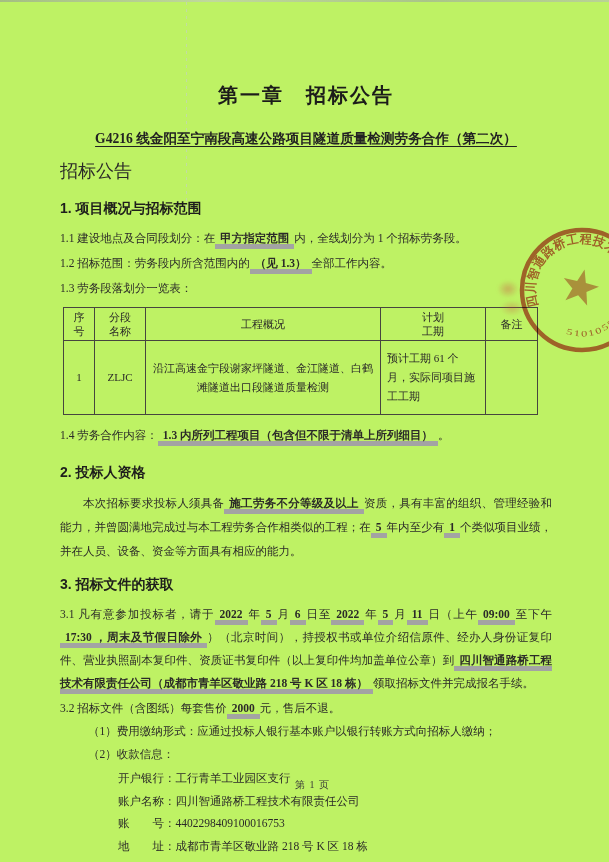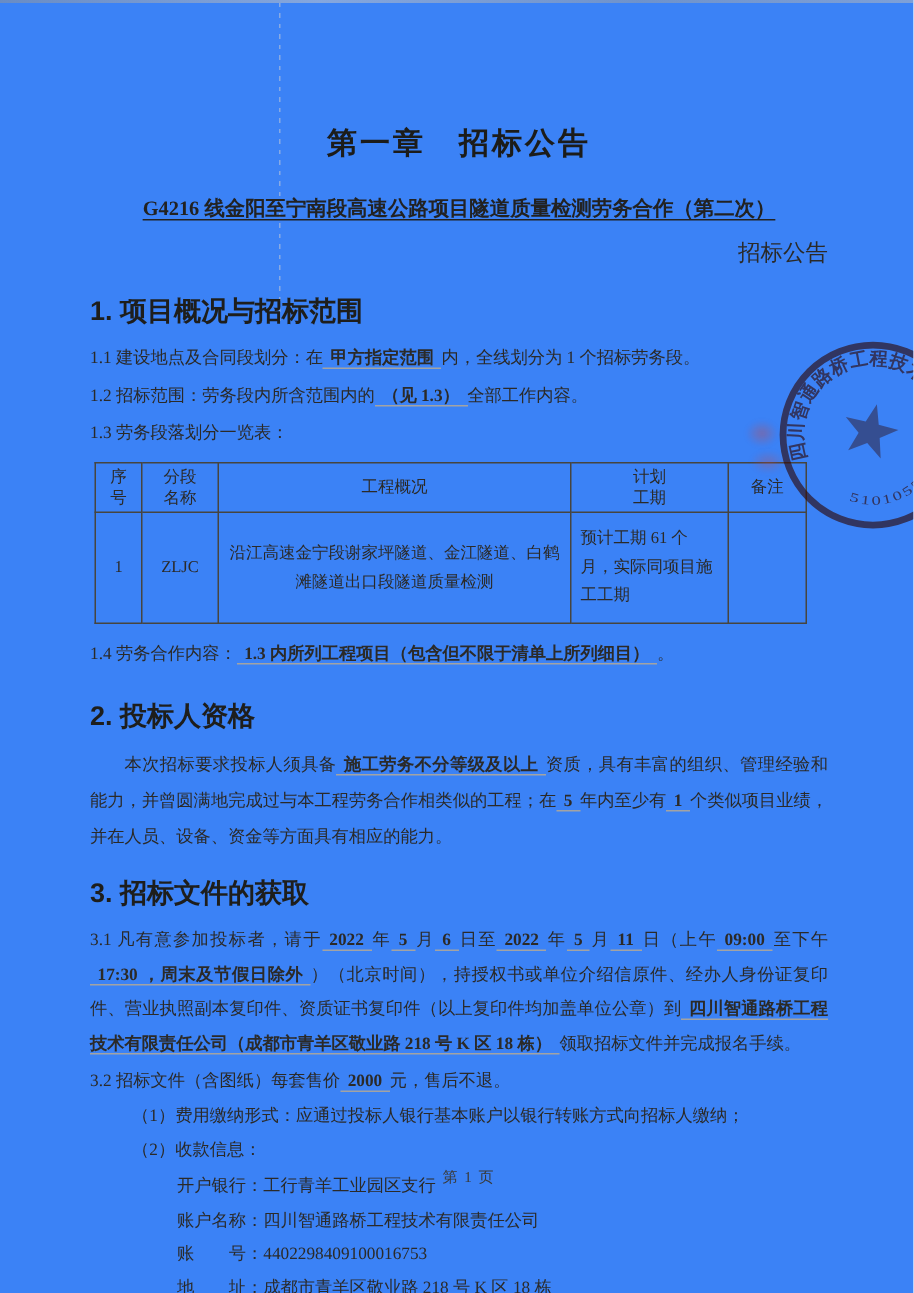--- a/index.html
+++ b/index.html
@@ -1,37 +1,37 @@
 <!DOCTYPE html>
 <html><head>
 <meta charset="utf-8">
 <style>
   html,body{margin:0;padding:0;background:#ffffff;}
   .page{
-    position:relative;width:609px;height:862px;background:#3b82f6;overflow:hidden;
+    position:relative;width:609px;height:862px;background:#bef264;overflow:hidden;
     font-family:"Liberation Serif","DejaVu Serif",serif;color:#2b2a28;
   }
   .scan-top{position:absolute;top:0;left:0;width:609px;height:2px;
     background:linear-gradient(90deg,#8f949b,#c2c5ca 35%,#9aa0a7 70%,#b5b9be);opacity:.55;}
   .fold-line{position:absolute;left:186px;top:2px;width:1px;height:212px;
     background:repeating-linear-gradient(180deg,#c7cbd6 0 3px,transparent 3px 7px);opacity:.55;}
   .content{position:absolute;left:60px;top:0;width:492px;}
   .chapter{margin:82px 0 0 0;text-align:center;font-size:20px;font-weight:bold;
     letter-spacing:2px;color:#1c1c1a;font-family:"Liberation Sans","DejaVu Sans",sans-serif;}
   .subtitle{margin-top:21px;text-align:center;font-size:13.6px;font-weight:bold;
     text-decoration:underline;text-underline-offset:3px;color:#222;}
-  .subtitle2{margin-top:11px;text-align:right;font-size:15px;color:#2b2a28;}
-  .sec-heading{margin-top:17px;font-size:18px;font-weight:bold;color:#1e1e1c;
+  .subtitle2{margin-top:11px;text-align:left;font-size:18px;color:#2b2a28;}
+  .sec-heading{margin-top:17px;font-size:14px;font-weight:bold;color:#1e1e1c;
     font-family:"Liberation Sans","DejaVu Sans",sans-serif;}
   p.body{margin:9px 0 0 0;font-size:11.5px;line-height:23px;}
   p.tight{margin-top:2px;}
   p.just{text-align:justify;}
   p.indent{text-indent:2em;}
   p.sub1{margin-left:28px;margin-top:0;}
-  .run-bu{font-weight:bold;border-bottom:1px solid #a3a3a3;padding:0 5px;}
+  .run-bu{font-weight:bold;border-bottom:5px solid #a3a3a3;padding:0 5px;}
   table.lots{border-collapse:collapse;margin:7px 0 0 3px;width:474px;table-layout:fixed;
     font-size:11px;color:#2b2a28;}
   table.lots th,table.lots td{border:1px solid #47453f;}
   table.lots th{font-weight:normal;text-align:center;white-space:pre-line;
     padding:2px 1px;line-height:14px;height:26px;}
   table.lots td{padding:8px 6px;line-height:19px;height:42px;vertical-align:middle;}
   td.c0,td.c4{text-align:center;}
   td.c1{text-align:center;}
   td.c2{text-align:center;}
   td.c3{text-align:left;padding:8px 4px;}

